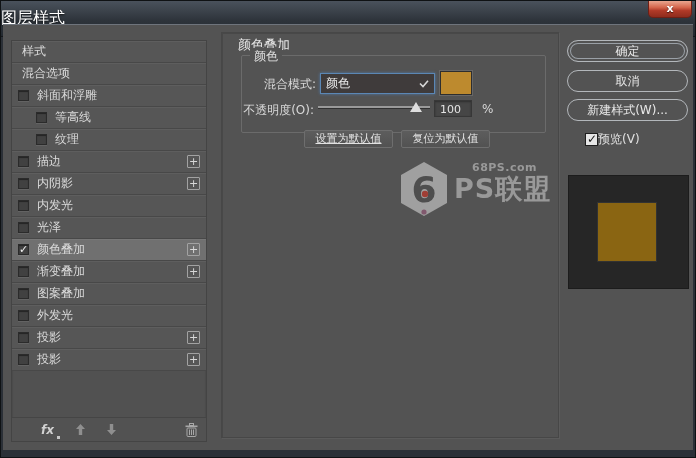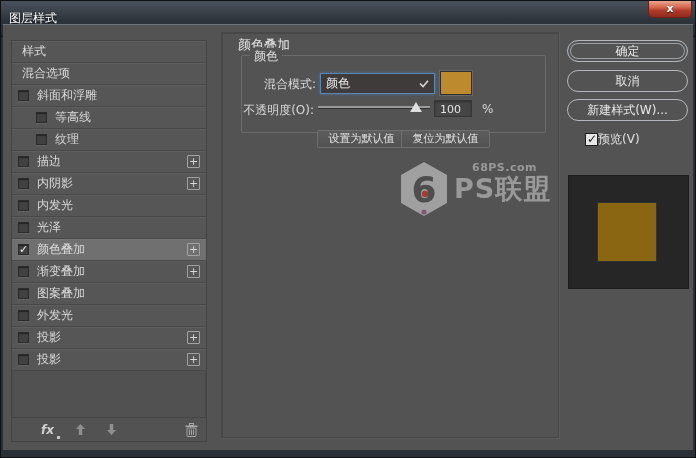--- a/index.html
+++ b/index.html
@@ -9,22 +9,22 @@
   .window{
     position:relative; width:696px; height:458px;
     background:#2b3037;
     border:1px solid #0f1214;
     overflow:hidden;
   }
   .titlebar{
     position:absolute; top:0; left:0; right:0; height:36px;
     background:linear-gradient(to bottom,#4a525c,#2e343b 55%,#232930);
     border-bottom:1px solid #15181b;
-    color:#fff; font-size:12px;
-    display:flex; align-items:center; padding-left:8px;
+    color:#fff; font-size:16px;
+    display:flex; align-items:center; padding-left:0;
     text-shadow:0 1px 2px rgba(0,0,0,.8);
   }
   .close-btn{
     position:absolute; top:0; right:3px; width:44px; height:17px;
     background:linear-gradient(to bottom,#eaa68f,#d4664c 40%,#b03a28 60%,#8f2c1d);
     border:1px solid #6f1f15; border-top:none;
     border-radius:0 0 5px 5px;
     color:#fff; font-size:11px; font-weight:bold; text-align:center; line-height:15px;
     text-shadow:0 1px 1px rgba(0,0,0,.6);
     cursor:pointer;
@@ -285,21 +285,21 @@
 
         <span class="flabel" style="left:0; top:46px; width:72px;">不透明度(O):</span>
         <div class="slider">
           <div class="track"></div>
           <div class="thumb"></div>
         </div>
         <div class="valbox">100</div>
         <span class="pct">%</span>
       </div>
 
-      <div class="def-btn" style="left:95px;">设置为默认值</div>
+      <div class="def-btn" style="left:82px;text-decoration:underline;">设置为默认值</div>
       <div class="def-btn" style="left:179px;">复位为默认值</div>
 
       <div class="watermark">
         <svg width="52" height="58" viewBox="0 0 52 58">
           <polygon points="26,1 49,14 49,42 26,55 3,42 3,14" fill="#b4b4b4"></polygon>
           <text x="26" y="41" text-anchor="middle" font-size="36" font-weight="bold" fill="#4d4d4d" font-family="DejaVu Sans, sans-serif">6</text>
           <circle cx="27" cy="33" r="3.2" fill="#b23a2e"></circle>
           <circle cx="26" cy="51" r="2.6" fill="#8c5a74"></circle>
         </svg>
         <div class="wm-text">

